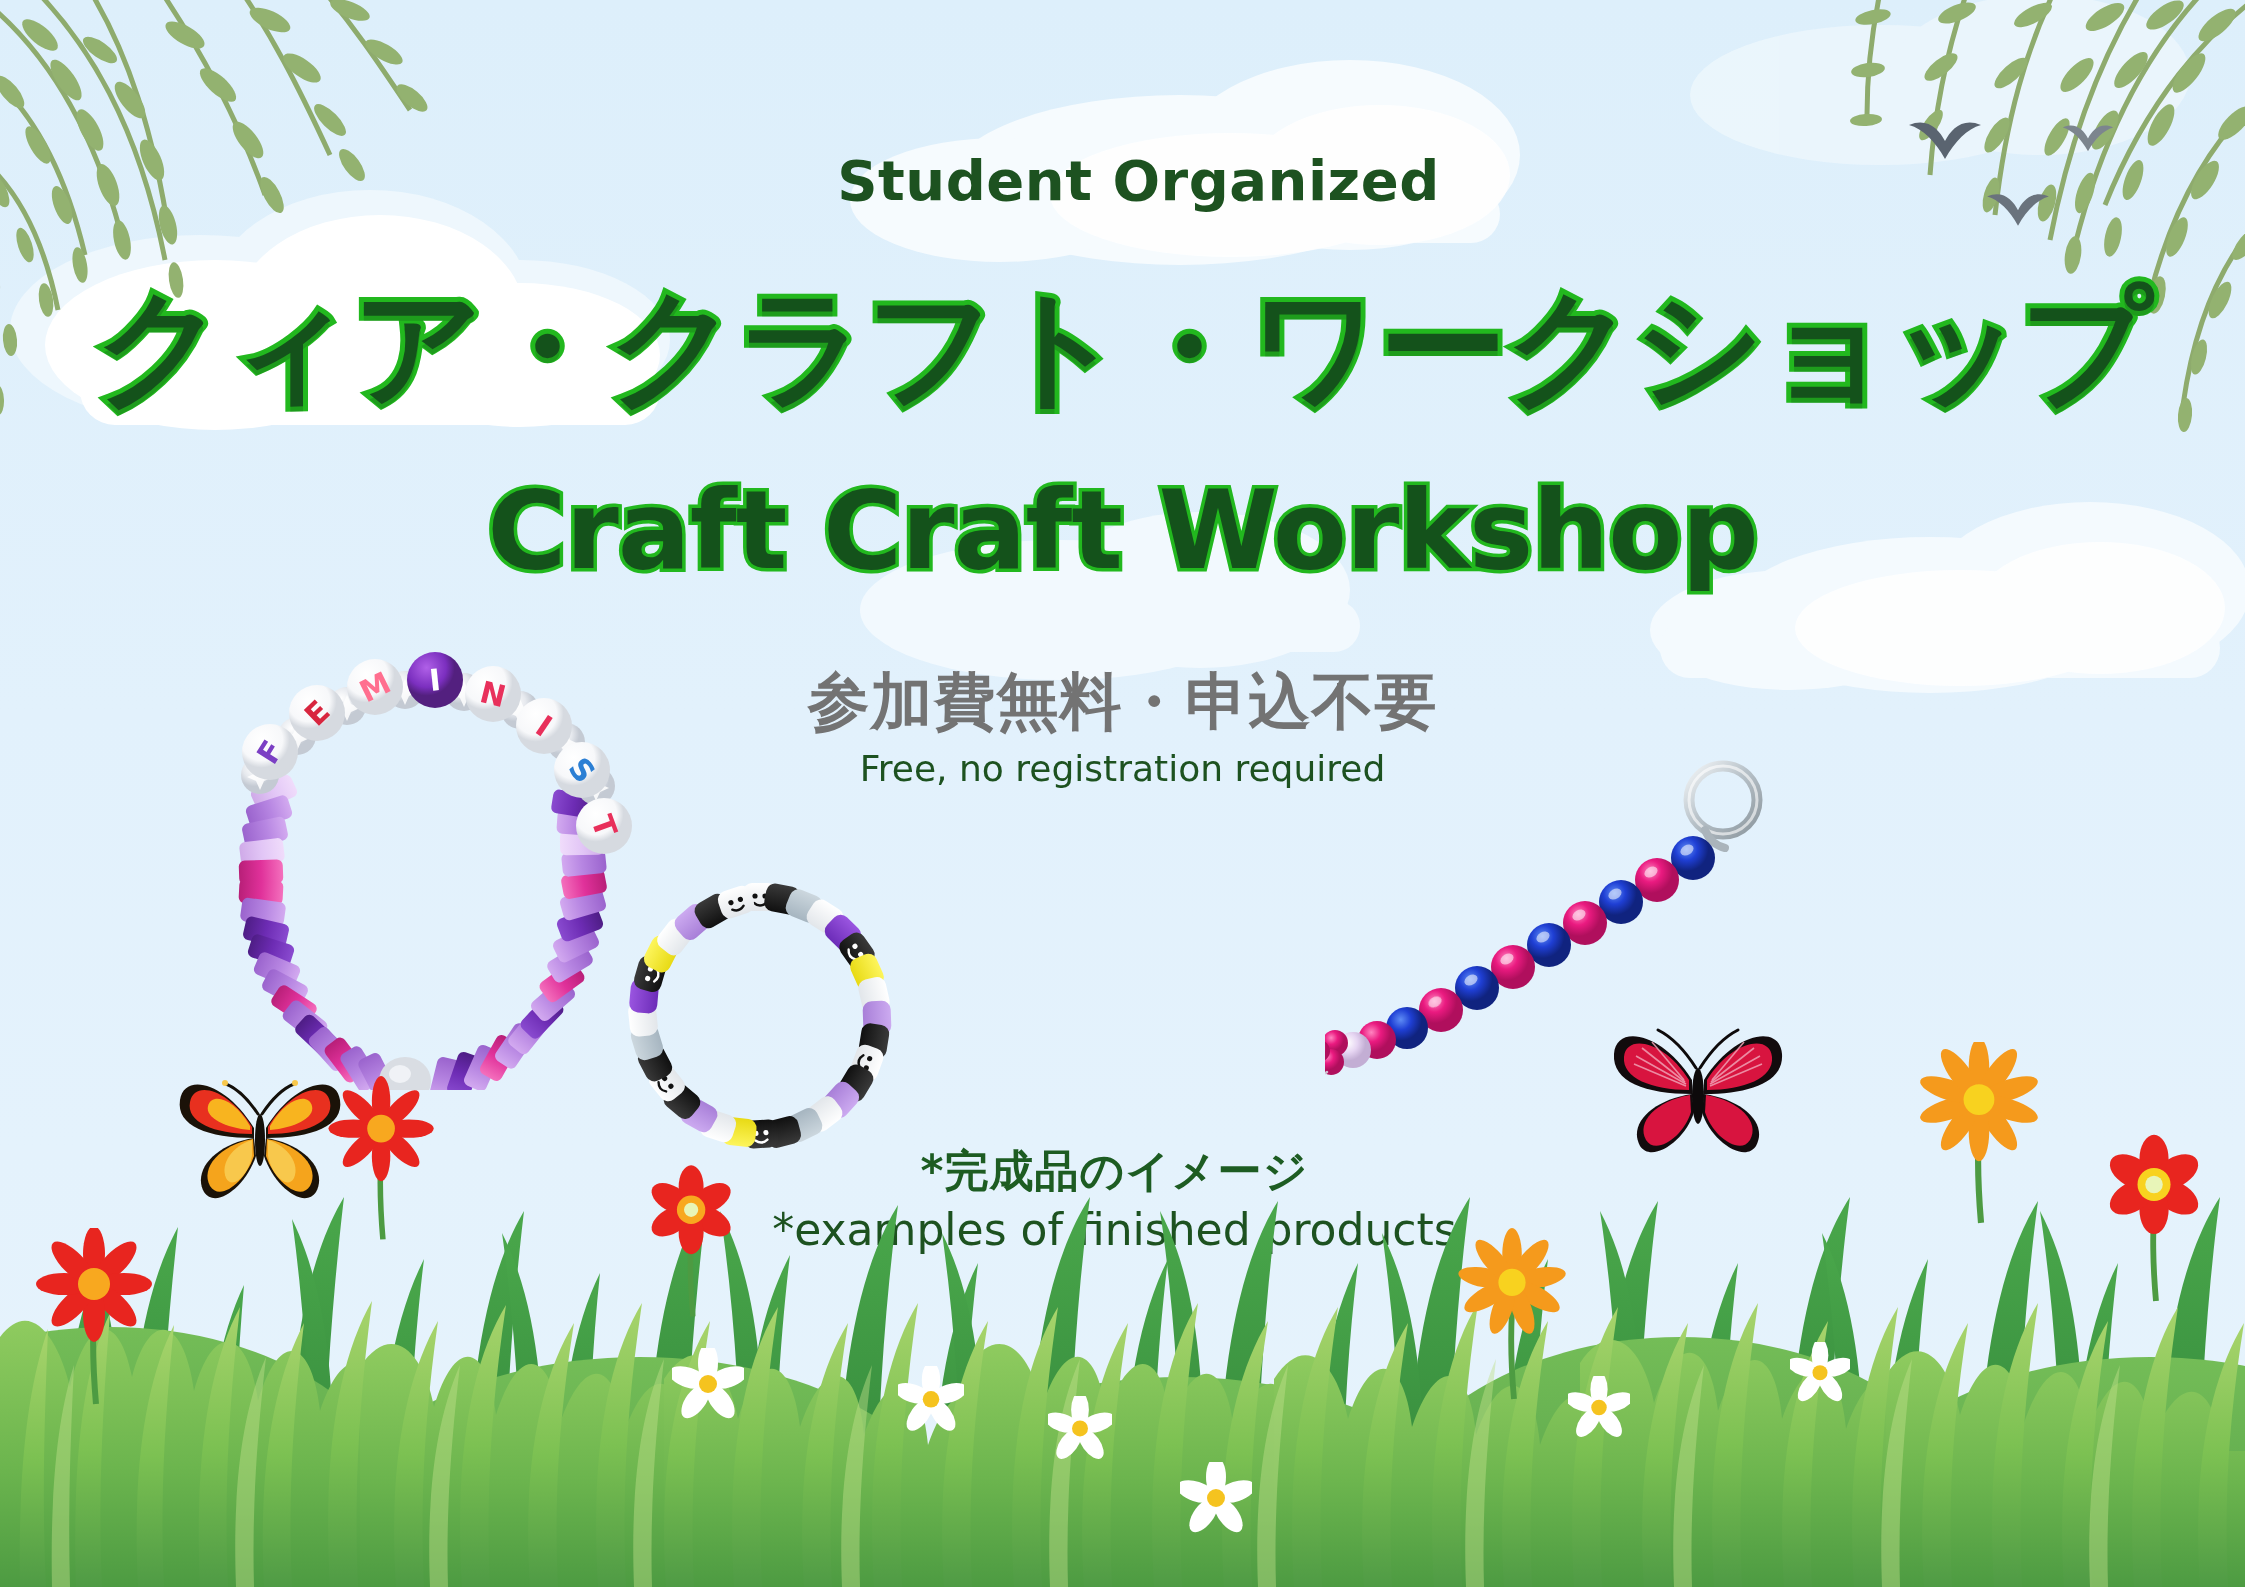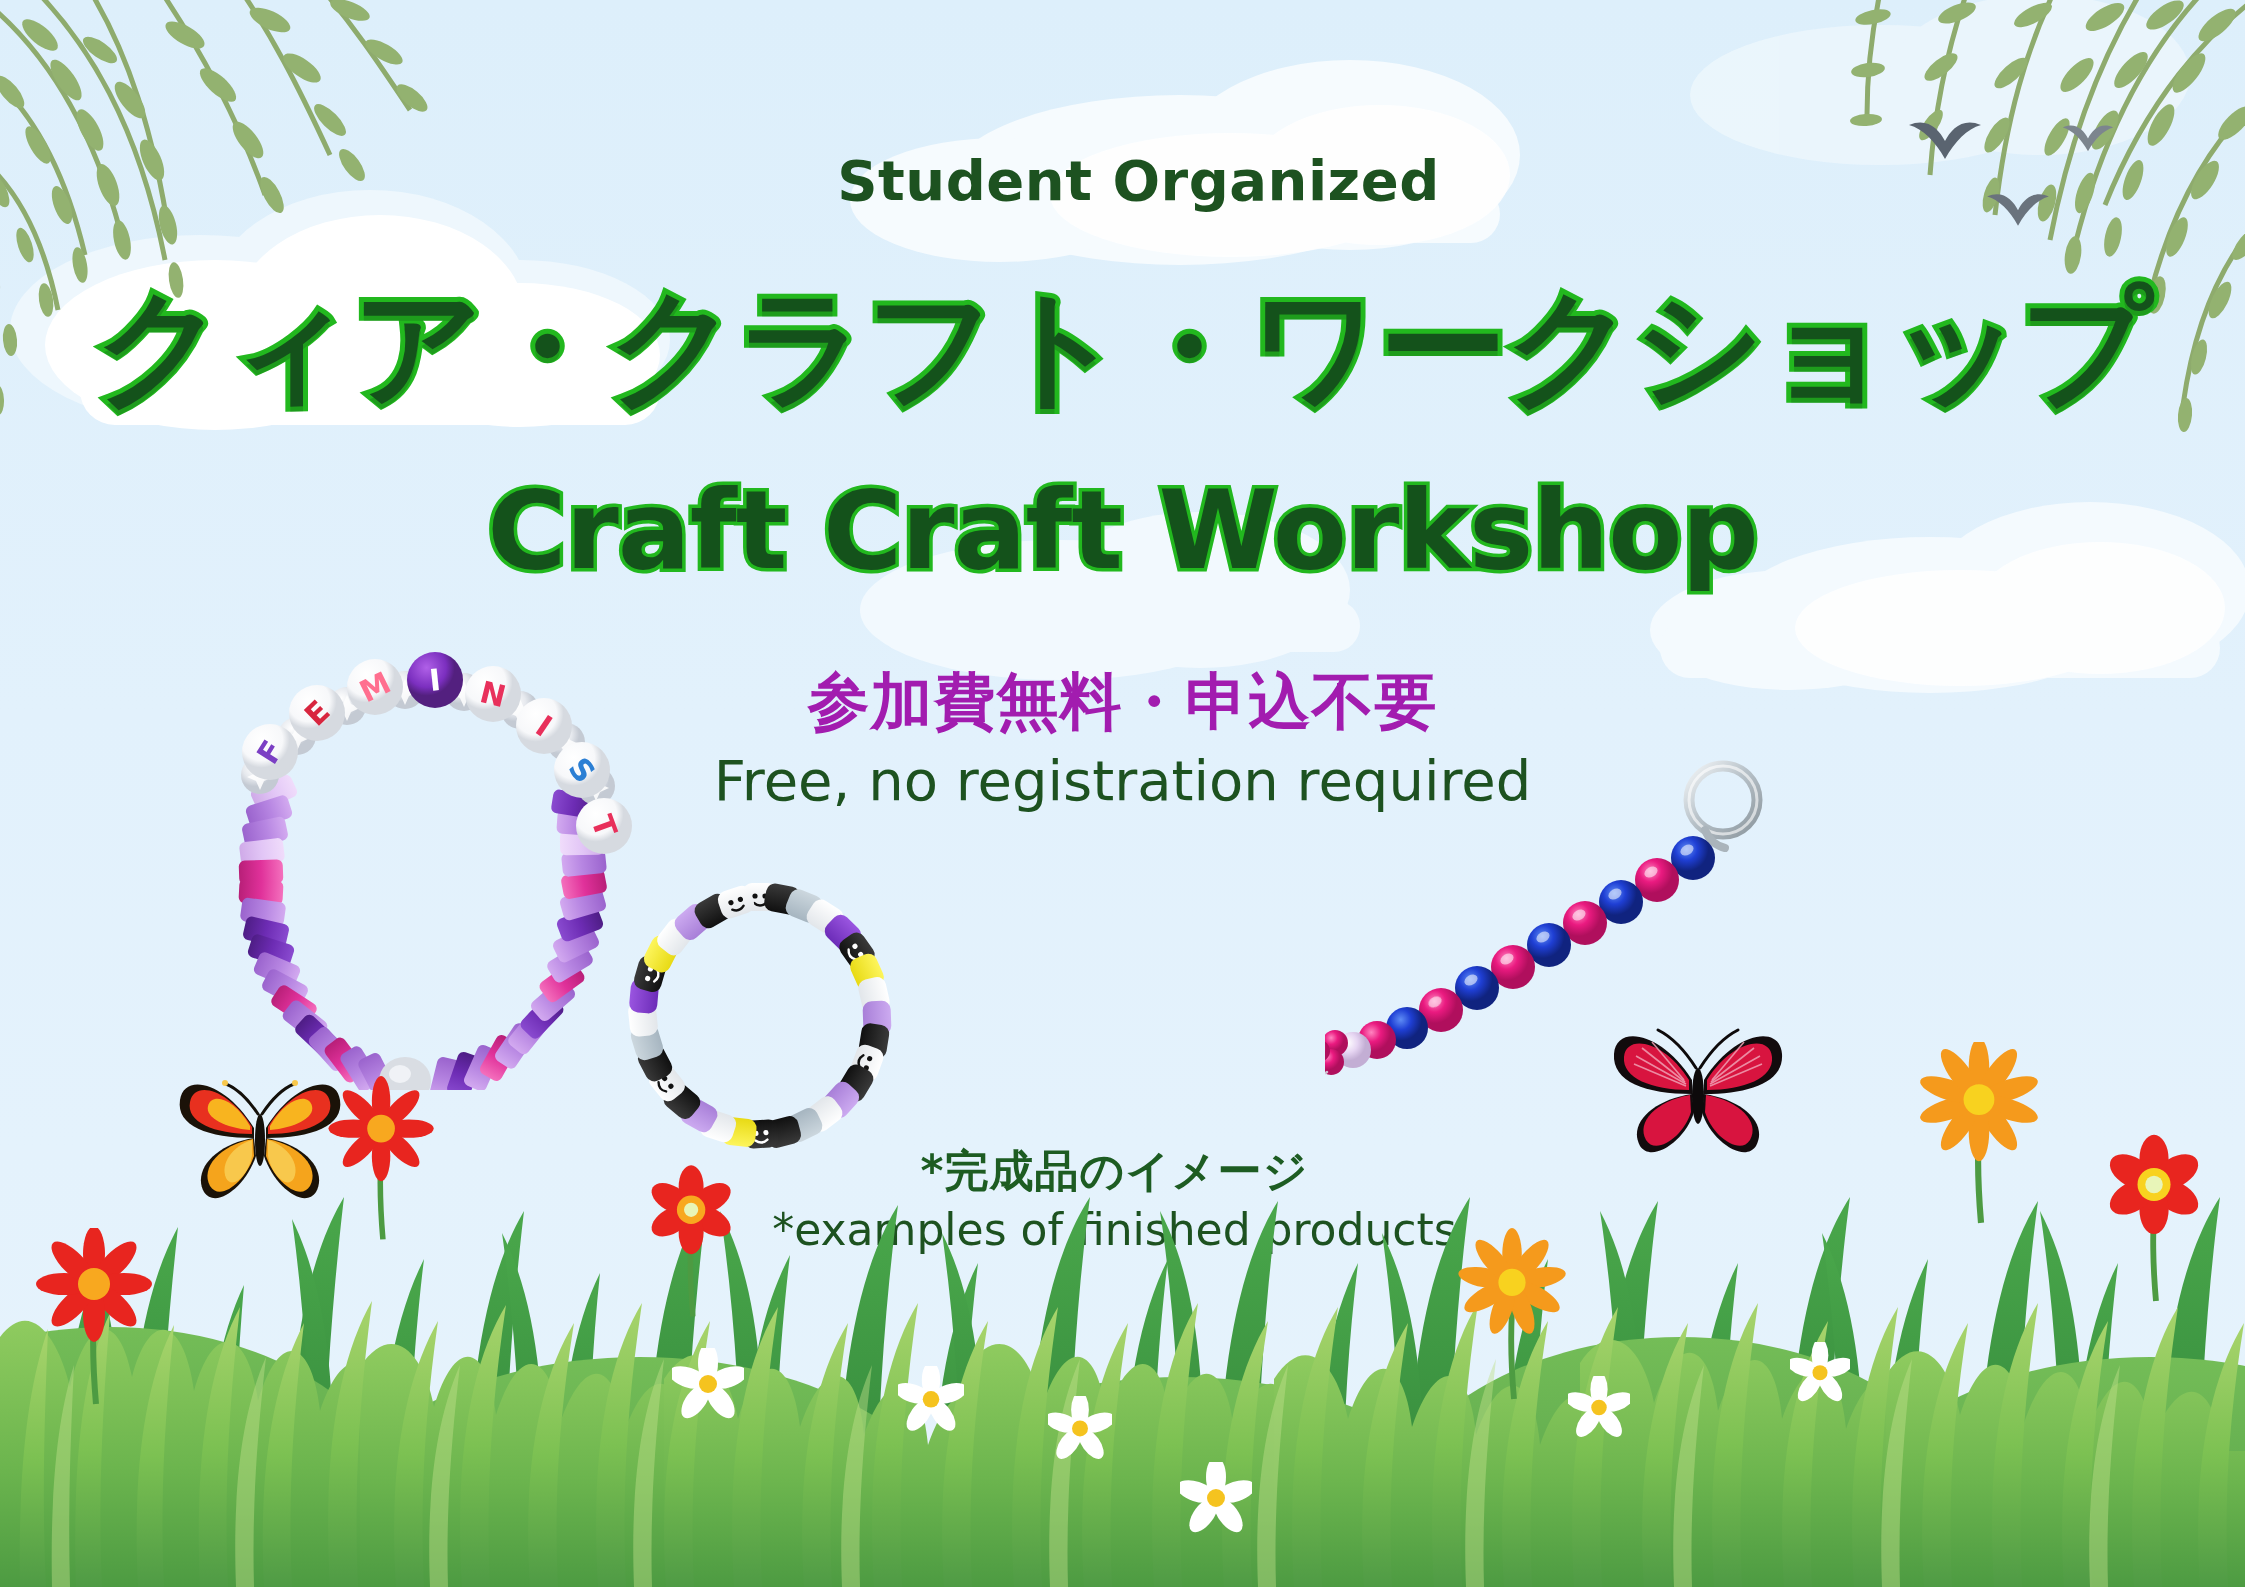--- a/index.html
+++ b/index.html
@@ -66,27 +66,27 @@
     -webkit-text-stroke:7px #22b81e;
     paint-order:stroke fill;
   }
 
   .info-jp{
     top:660px;
     font-family:"DejaVu Sans",sans-serif;
     font-weight:700;
     font-size:62px;
     letter-spacing:1px;
-    color:#a21caf;
+    color:#737373;
   }
   .info-en{
     top:748px;
     font-family:"DejaVu Sans",sans-serif;
     font-weight:500;
-    font-size:56px;
+    font-size:36px;
     color:#1d5220;
   }
 
   .note-jp{
     top:1142px;
     font-family:"DejaVu Sans",sans-serif;
     font-weight:700;
     font-size:44px;
     letter-spacing:1px;
     color:#1d5c22;

